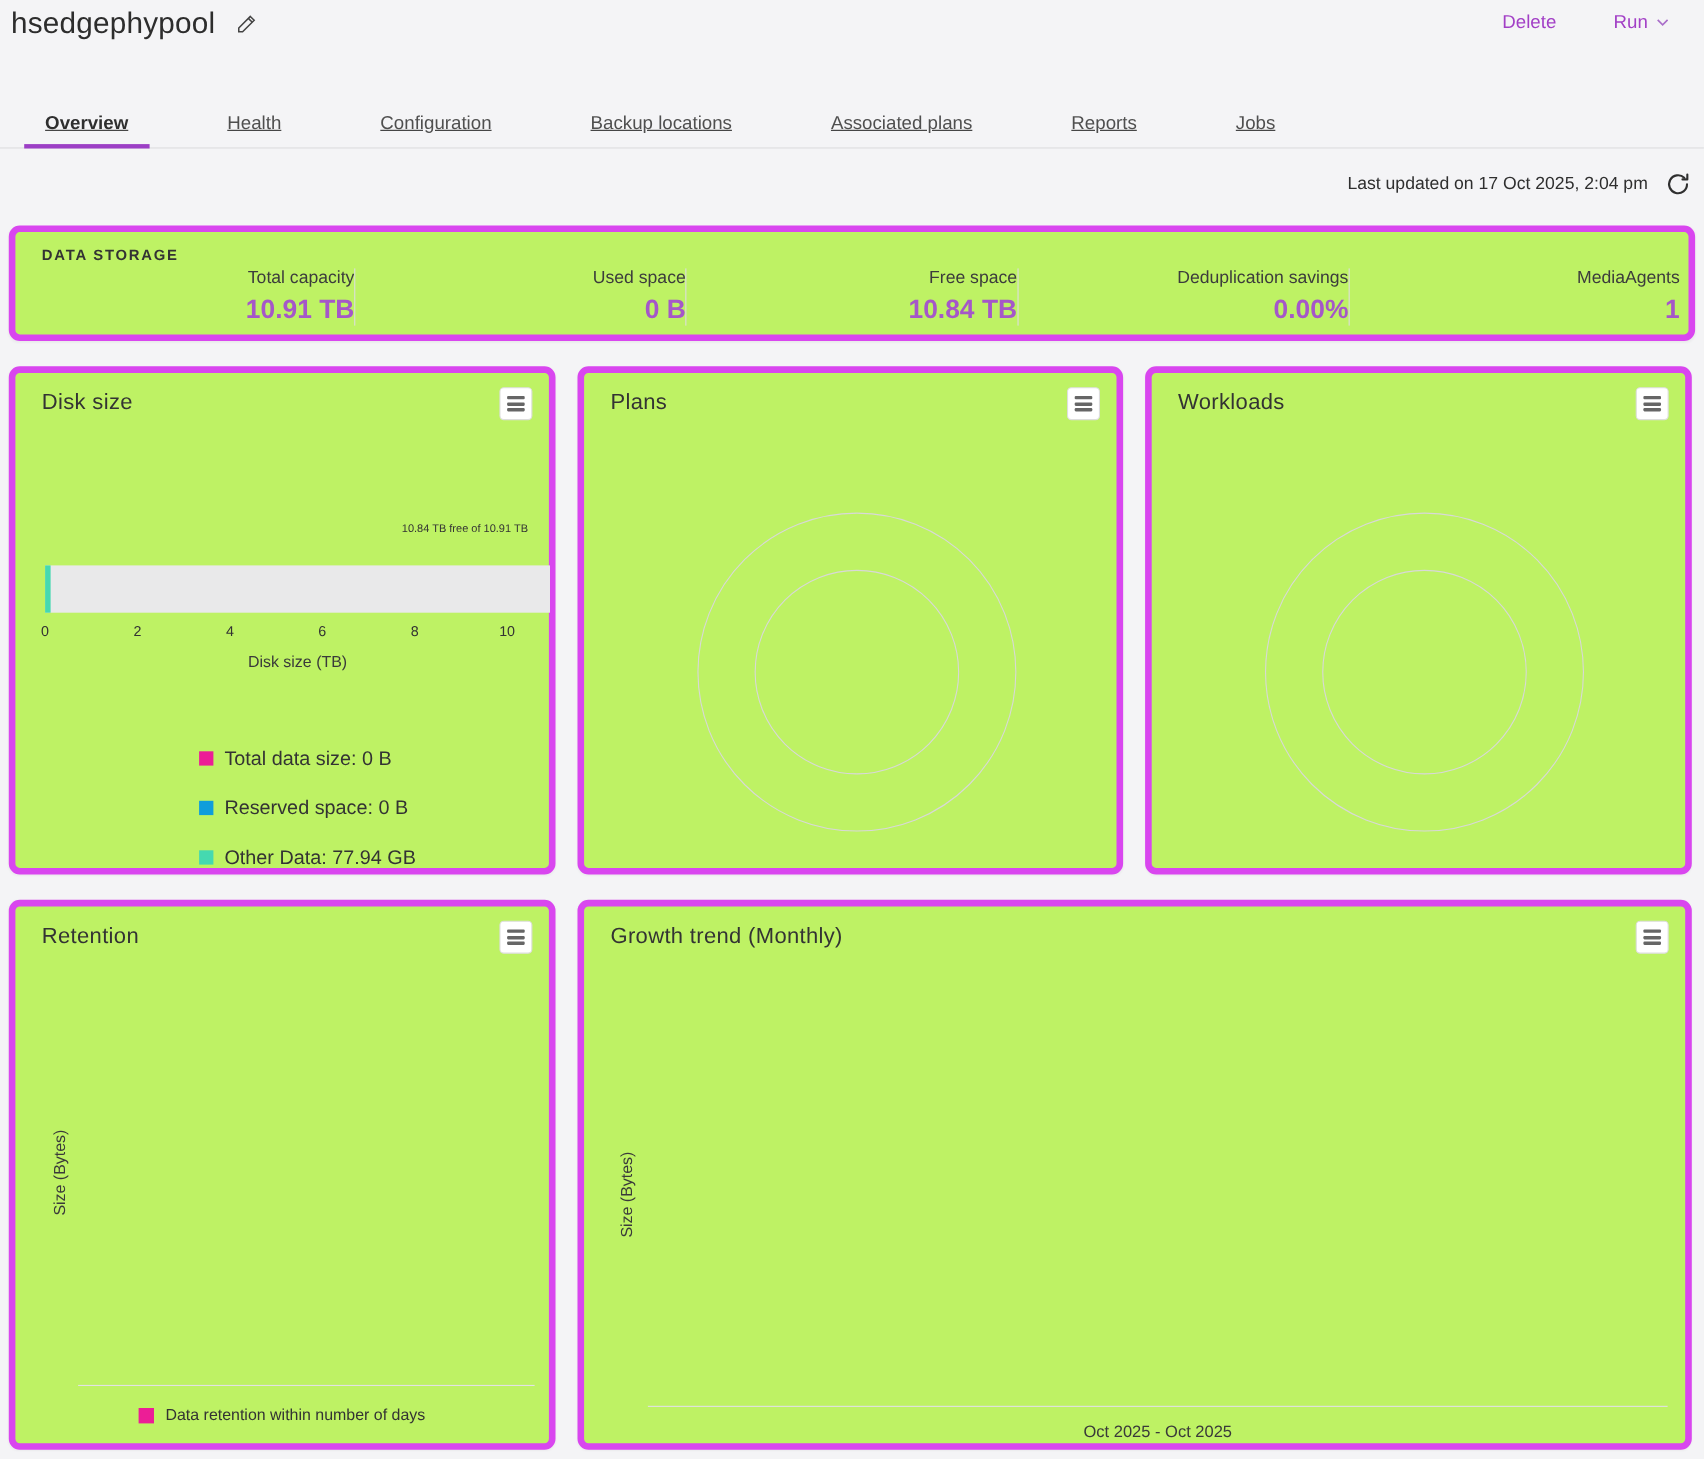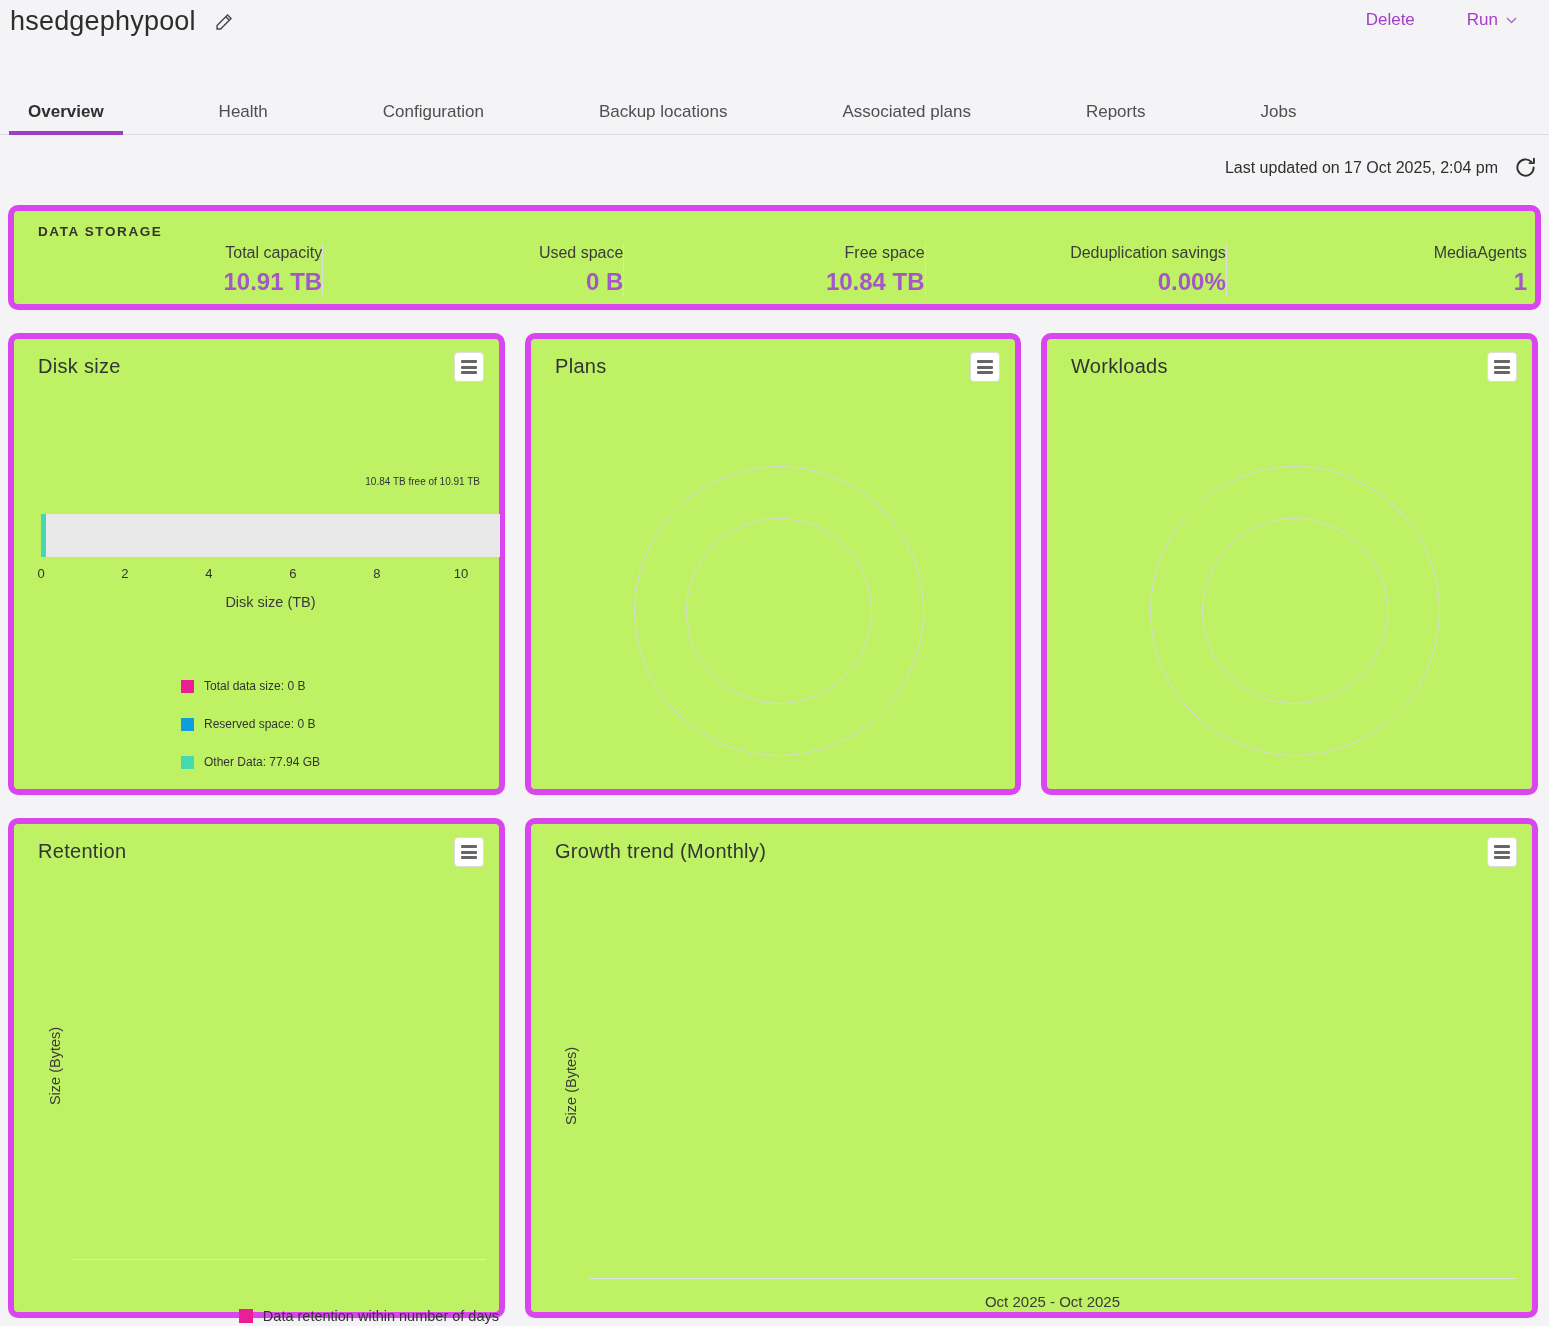--- a/index.html
+++ b/index.html
@@ -12,21 +12,21 @@
   .title-row { position:absolute; top:6px; left:10px; display:flex; align-items:center; gap:18px; }
   .page-title { font-size:27px; font-weight:500; color:#2d2d2d; letter-spacing:0.2px; }
   .edit-btn { background:none; border:none; cursor:pointer; display:flex; align-items:center; }
   .header-actions { position:absolute; top:10px; right:32px; display:flex; align-items:center; gap:52px; }
   .link-btn { background:none; border:none; cursor:pointer; font-family:inherit;
               font-size:17px; color:#a23fc6; display:flex; align-items:center; gap:8px; }
 
   
   .tab-bar { position:absolute; top:89px; left:0; width:100%; height:46px;
              border-bottom:1px solid #dcdcde; display:flex; align-items:center;
-             padding-left:9px; column-gap:77px; }
+             padding-left:22px; column-gap:52px;text-decoration:underline; }
   .tab { position:relative; height:100%; display:flex; align-items:center;
          padding:0 19px; font-size:17px; color:#4f4f4f; cursor:pointer; background:none; border:none;
          font-family:inherit; }
   .tab.active { color:#2f2f2f; font-weight:700; }
   .tab.active::after { content:""; position:absolute; left:0; right:0; bottom:-1px;
                        height:4px; background:#9c3fc5; }
 
   
   .updated-row { position:absolute; top:156px; right:12px; display:flex; align-items:center; gap:16px; }
   .updated-text { font-size:16px; color:#2f2f2f; }
@@ -56,39 +56,39 @@
   .free-label { position:absolute; top:137px; right:19px; font-size:10px; color:#333; }
   .disk-bar { position:absolute; top:175px; left:27px; width:459px; height:43px; background:#e9e9ea; }
   .disk-bar .other-seg { position:absolute; left:0; top:0; bottom:0; width:5px; }
   .tick-row { position:absolute; top:227px; left:27px; width:459px; height:18px; }
   .tick { position:absolute; transform:translateX(-50%); font-size:13px; color:#333; }
   .disk-xlabel { position:absolute; top:255px; left:27px; width:459px; text-align:center;
                  font-size:14.5px; color:#3a3a3a; }
   .disk-legend { position:absolute; top:340px; left:167px; display:flex; flex-direction:column; gap:24px; }
   .legend-item { display:flex; align-items:center; gap:10px; cursor:pointer; }
   .legend-swatch { width:13px; height:13px; flex:0 0 auto; }
-  .legend-text { font-size:12px; color:#333; }
+  .legend-text { font-size:18px; color:#333; }
 
   
   .plans-card { top:333px; left:525px; width:496px; height:462px; }
   .workloads-card { top:333px; left:1041px; width:497px; height:462px;text-decoration:underline; }
   .donut-outer { position:absolute; left:103px; top:127px; width:290px; height:290px;
                  border:1px solid #d8d8d8; border-radius:50%;
                  display:flex; align-items:center; justify-content:center; }
   .donut-inner { width:186px; height:186px; border:1px solid #d8d8d8; border-radius:50%; }
 
   
   .retention-card { top:818px; left:8px; width:497px; height:500px; }
   .ylabel { position:absolute; white-space:nowrap; font-size:14.5px; color:#3a3a3a;
             transform:translate(-50%,-50%) rotate(-90deg); }
   .retention-card .ylabel { left:41px; top:242px; }
   .axis-line { position:absolute; height:1px; background:#e2e2e4; }
   .retention-card .axis-line { left:57px; width:415px; top:435px; }
   .retention-legend { position:absolute; top:455px; left:0; width:100%;
-                      display:flex; justify-content:flex-end;margin-top:29px; }
+                      display:flex; justify-content:center; }
   .retention-legend .legend-swatch { width:14px; height:14px; }
   .retention-legend .legend-text { font-size:14.5px; }
 
   
   .growth-card { top:818px; left:525px; width:1013px; height:500px; }
   .growth-card .ylabel { left:40px; top:262px; }
   .growth-card .axis-line { left:58px; width:927px; top:454px; }
   .growth-xlabel { position:absolute; top:469px; left:58px; width:927px; text-align:center;
                    font-size:15px; color:#3a3a3a; }
 

